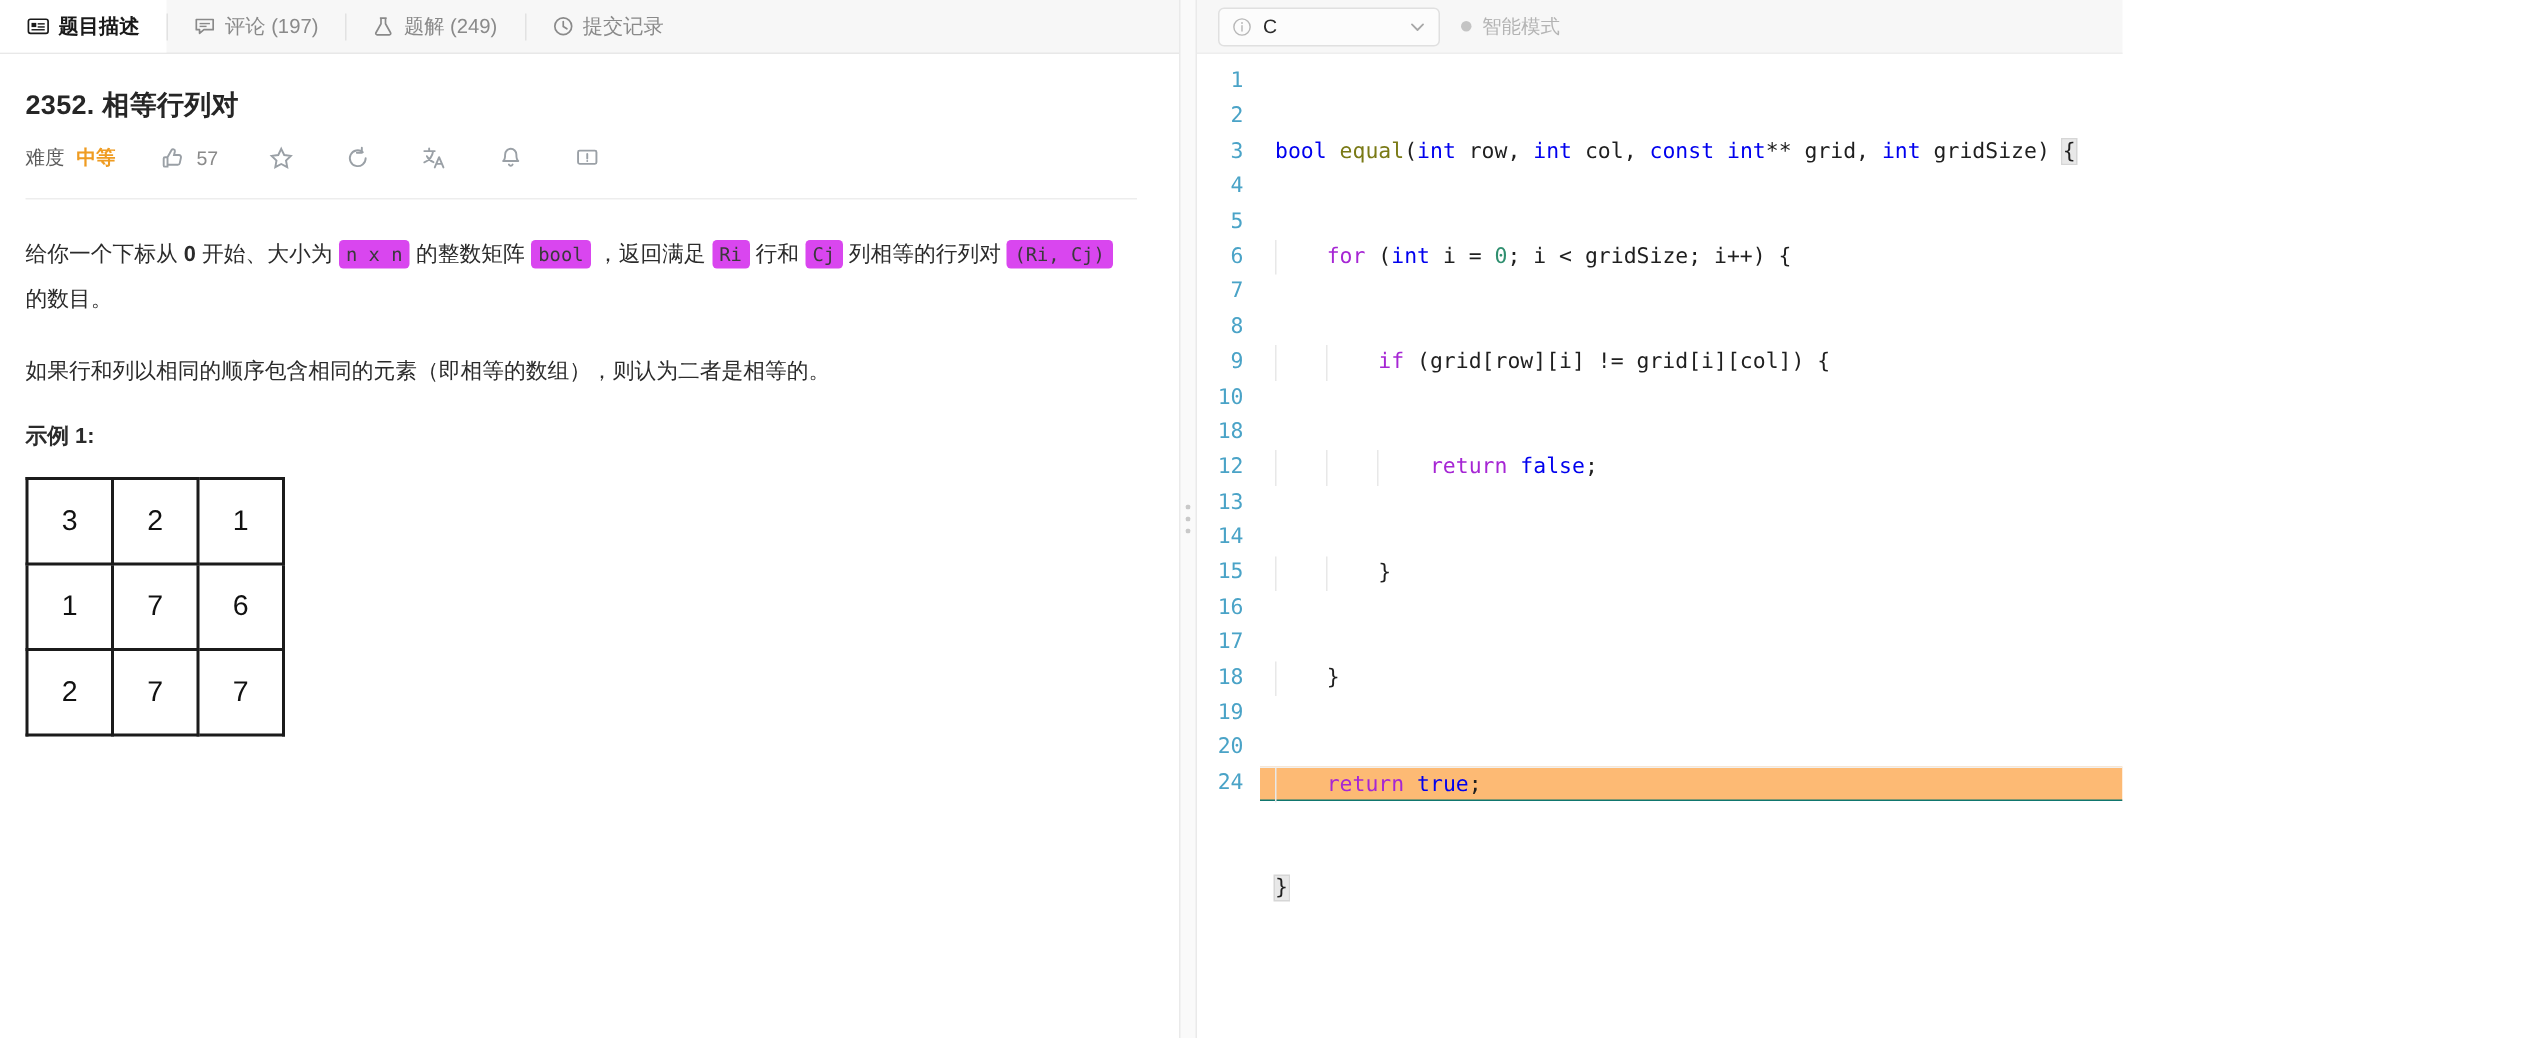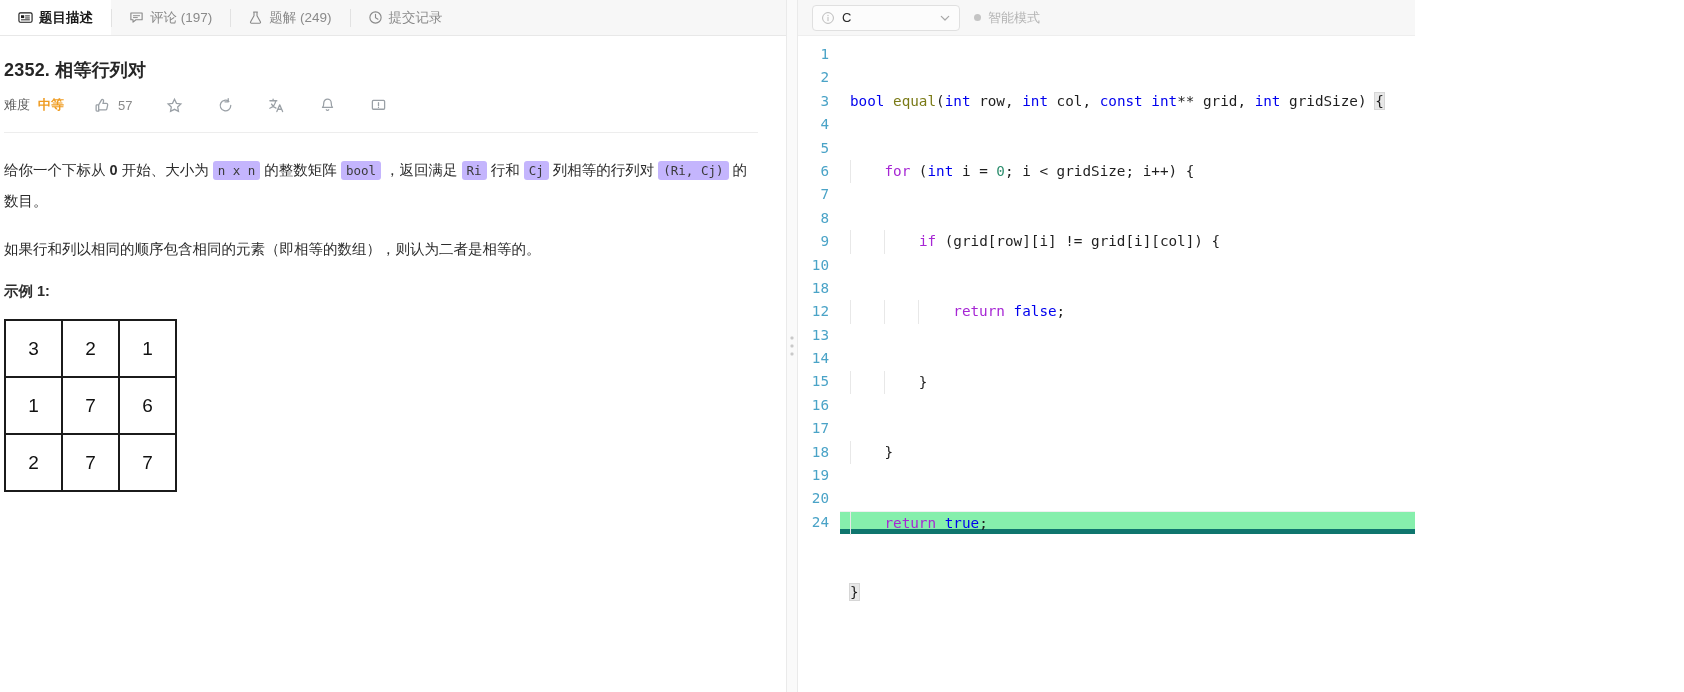--- a/index.html
+++ b/index.html
@@ -37,21 +37,21 @@
   }
   .tab.active {
     background: #ffffff; color: #1a1a1a; font-weight: 600;
   }
   .tab.active::before { display: none; }
   .tab-ico { display: inline-flex; width: 15px; height: 15px; align-items: center; justify-content: center; }
   .tab-ico svg { width: 15px; height: 15px; display: block; }
 
   .content {
     flex: 1; overflow: hidden;
-    padding: 22px 28px 0 4px;
+    padding: 22px 28px 0 17px;
     position: relative;
   }
   .title {
     font-size: 18px; font-weight: 700; color: #262626;
     letter-spacing: .2px; margin-bottom: 14px;
   }
   .meta-row {
     display: flex; align-items: center; gap: 0;
     font-size: 13px; color: #7a7a7a; margin-bottom: 18px;
   }
@@ -62,21 +62,21 @@
   .mi .cnt { font-size: 13px; color: #8a8a8a; }
 
   hr.sep { border: 0; border-top: 1px solid #ededed; margin: 0 0 22px 0; }
 
   .para {
     font-size: 14.5px; line-height: 30px; color: #2b2b2b;
     margin-bottom: 18px; max-width: 745px;
   }
   code.ic {
     font-family: "DejaVu Sans Mono", "Liberation Mono", monospace;
-    background: #c4b5fd; color: #3a3a3a;
+    background: #d946ef; color: #3a3a3a;
     font-size: 12.5px; padding: 2px 5px; border-radius: 3px;
     white-space: nowrap;
   }
   .b { font-weight: 700; }
 
   .ex-head { font-size: 14.5px; font-weight: 700; color: #2b2b2b; margin: 14px 0 18px 0; }
 
   table.grid { border-collapse: collapse; margin: 0 0 22px 0; }
   table.grid td {
     width: 57px; height: 57px;
@@ -153,21 +153,21 @@
     padding-top: 7px;
     overflow: hidden;
   }
   .gutter {
     width: 42px; min-width: 42px; text-align: right;
     padding-right: 11px; color: #4aa3c7; user-select: none;
   }
   .gutter div { height: 23.4px; }
   .codelines { flex: 1; position: relative; white-space: pre; color: #1f1f1f; }
   .codelines .ln { height: 23.4px; position: relative; padding-left: 10px; }
-  .codelines .ln.cur { background: #86efac; border-top: 1px solid #f0f0f0; border-bottom: 5px solid #0f766e; height: 23.4px; }
+  .codelines .ln.cur { background: #fdba74; border-top: 1px solid #f0f0f0; border-bottom: 1px solid #0f766e; height: 23.4px; }
   
   .ig { position: absolute; top: 0; height: 23.4px; border-left: 1px solid #e8e8e8; }
 
   .tk-kw   { color: #0000ee; }           
   .tk-ctl  { color: #a626d4; }           
   .tk-fn   { color: #7a7a16; }           
   .tk-num  { color: #2f8f6f; }           
   .tk-bool { color: #0000ee; text-align: right; }
   .tk-match{ background: #e8e8e8; outline: 1px solid #d6d6d6; }
 </style>

